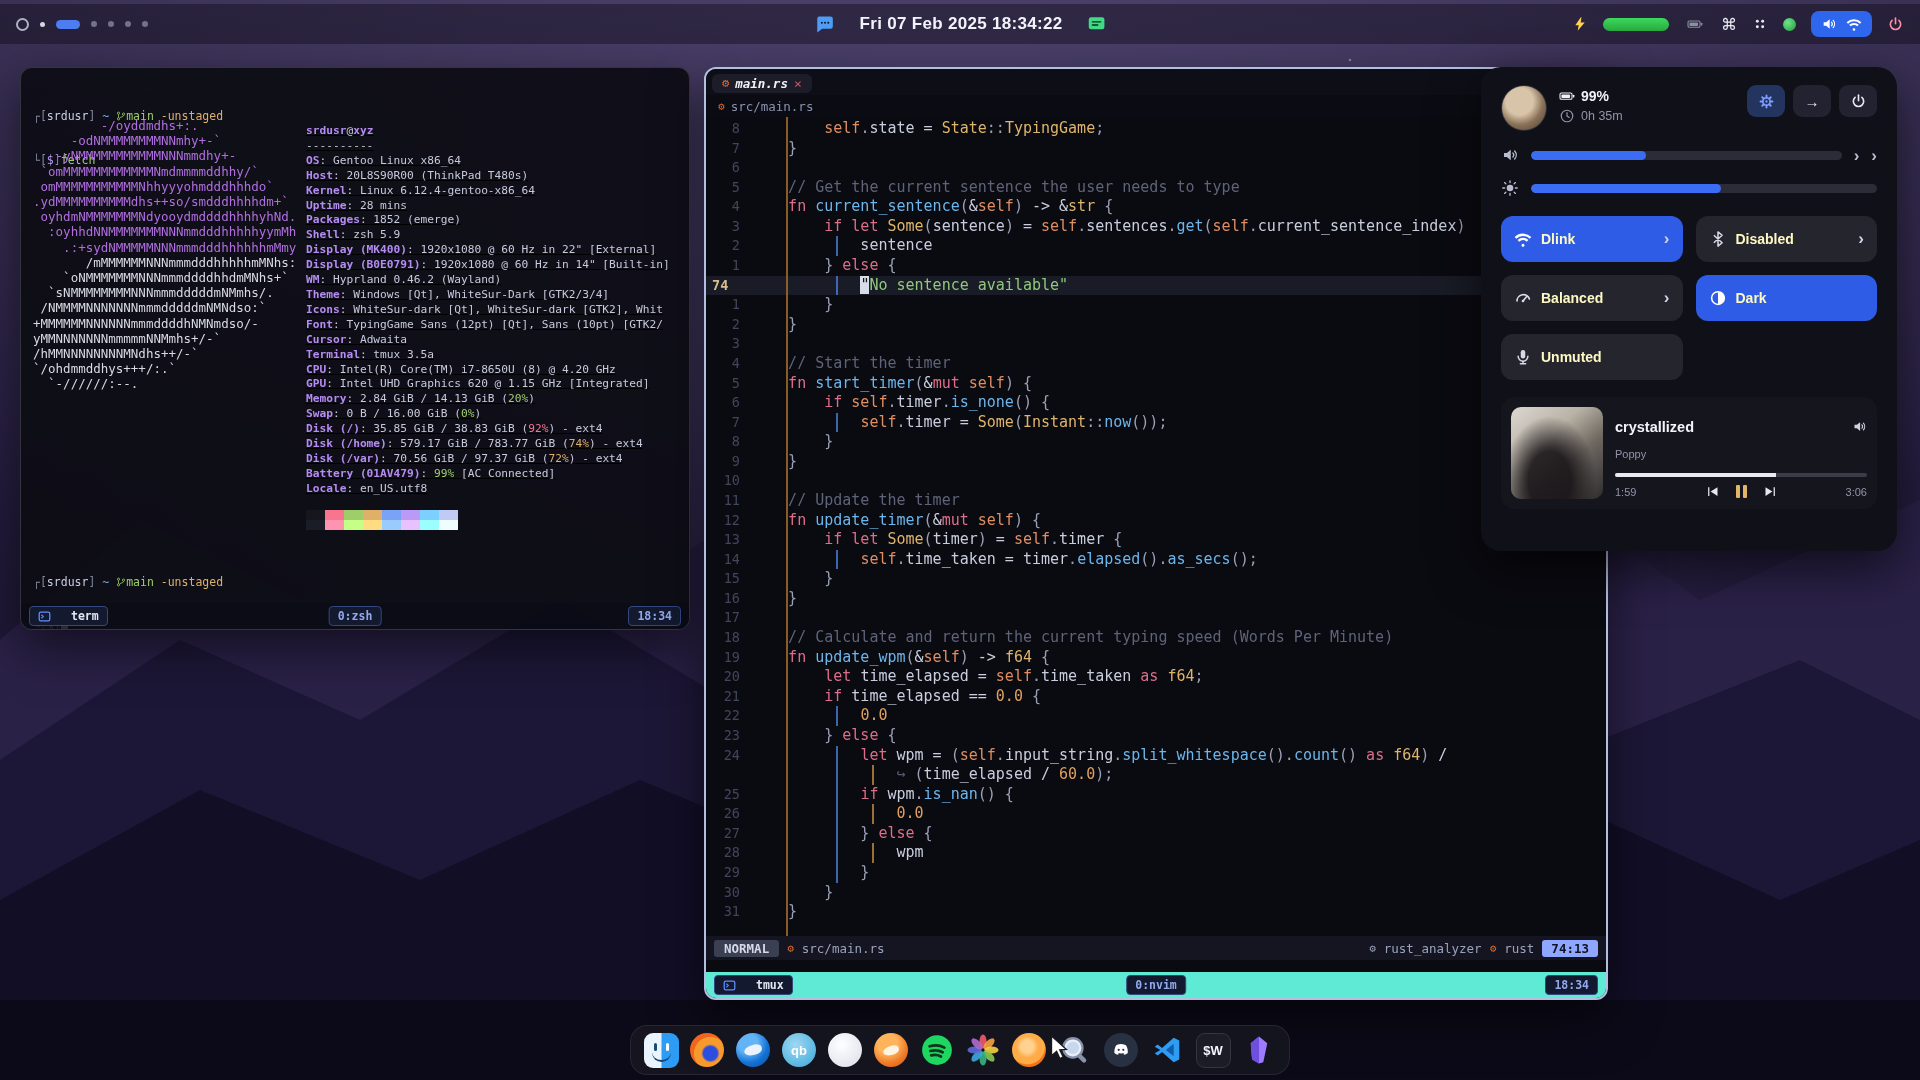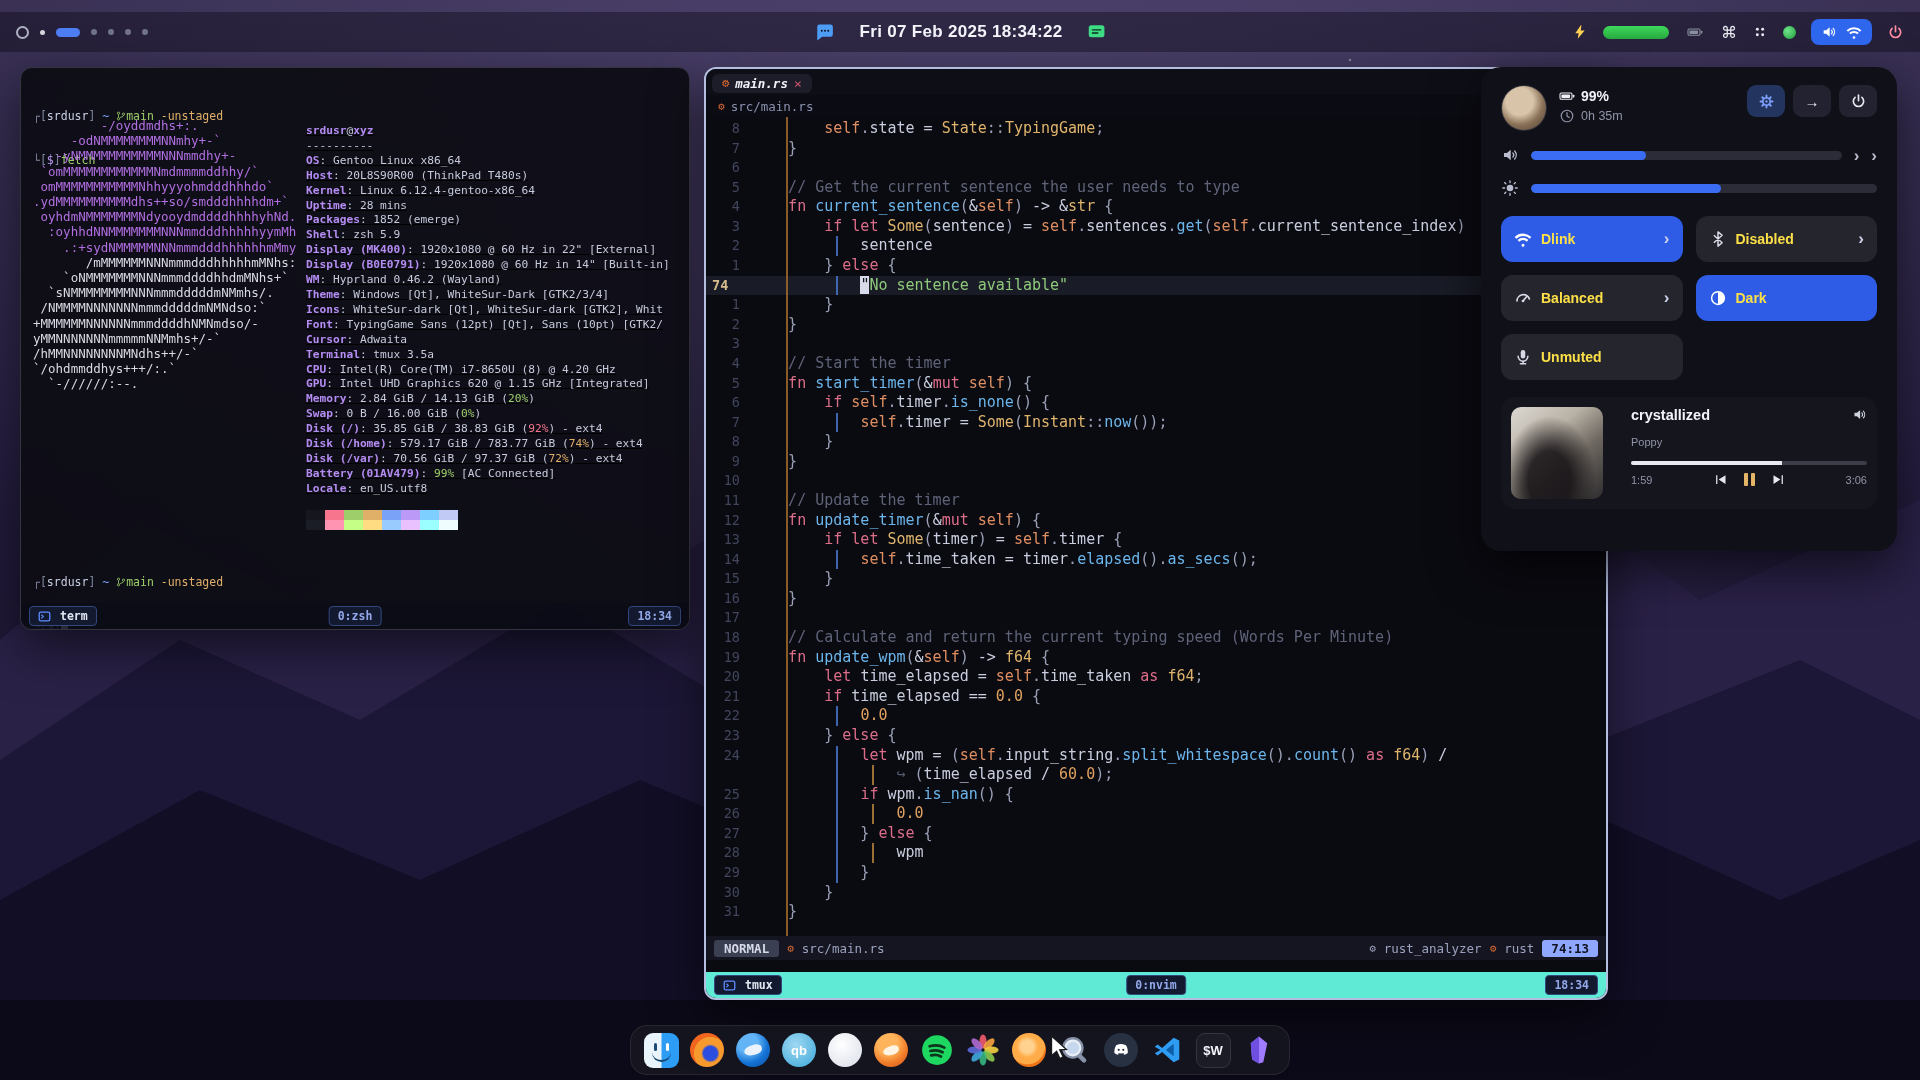--- a/index.html
+++ b/index.html
@@ -2,21 +2,21 @@
 <html><head>
 <meta charset="utf-8">
 <style>
   * { margin:0; padding:0; box-sizing:border-box; }
   html,body { width:1920px; height:1080px; background:#0d0a18; }
   body { font-family:"Liberation Sans", sans-serif; }
   .screen { position:relative; width:1920px; height:1080px; overflow:hidden; background:#141022; }
   .wall { position:absolute; inset:0; }
 
   
-  .topbar { position:absolute; top:12px; left:0; right:0; height:40px; display:flex; align-items:center; padding:0 16px; background:rgba(10,8,18,0.40); z-index:10; }
+  .topbar { position:absolute; top:4px; left:0; right:0; height:40px; display:flex; align-items:center; padding:0 16px; background:rgba(10,8,18,0.40); z-index:10; }
   .tb-left { display:flex; align-items:center; gap:11px; }
   .tb-logo { width:13px; height:13px; border-radius:50%; border:2px solid #c6cbdc; opacity:.85; display:inline-block; }
   .ws-dot { width:6px; height:6px; border-radius:50%; background:#9aa0b4; opacity:.65; display:inline-block; }
   .ws-dot.sm { width:5px; height:5px; background:#e8eaf2; opacity:.9; }
   .ws-pill { width:24px; height:9px; border-radius:5px; background:#4d7df2; display:inline-block; }
   .tb-center { position:absolute; left:50%; transform:translateX(-50%); display:flex; align-items:center; gap:24px; }
   .tb-clock { color:#f2f4fa; font-size:17px; font-weight:bold; letter-spacing:.3px; }
   .tb-msg { width:22px; height:22px; color:#4d9df6; }
   .tb-chat { width:20px; height:20px; color:#3ddc84; }
   .tb-right { margin-left:auto; display:flex; align-items:center; gap:15px; }
@@ -52,21 +52,21 @@
   .logo-line { white-space:pre; }
   .logo-purple { color:#b06ee0; } .logo-light { color:#d8dae3; }
   .t-info { left:285px; top:56px;text-decoration:underline; }
   .i-line { font-size:11.2px; line-height:14.9px; white-space:pre; }
   .sg-lb { color:#b48cf2; font-weight:bold; } .sg-pl { color:#c6cadb; }
   .sg-gn { color:#9ece6a; } .sg-yl { color:#e0af68; } .sg-rd { color:#f7768e; }
   .t-palette { left:285px; top:442px; }
   .pal-row { display:flex; }
   .pal-sw { width:19px; height:10px; display:inline-block; }
   .tmux { position:absolute; left:0; right:0; bottom:0; height:26px; background:rgba(10,12,22,0.85); display:flex; align-items:center; padding:0 8px; }
-  .tmux-chip { display:flex; align-items:center; gap:9px; background:#131a30; border:1px solid #34477e; border-radius:4px; color:#93a8ea; font-size:11.5px; font-weight:bold; padding:1px 8px; line-height:16px; }
+  .tmux-chip { display:flex; align-items:center; gap:20px; background:#131a30; border:1px solid #34477e; border-radius:4px; color:#93a8ea; font-size:11.5px; font-weight:bold; padding:1px 8px; line-height:16px; }
   .tmux-chip .ic { width:13px; height:13px; display:inline-block; }
   .tmux-chip .ic svg { display:block; width:100%; height:100%; }
   .tmux-center { position:absolute; left:50%; transform:translateX(-50%); }
   .tmux-right { margin-left:auto; }
   .tmux-left .lbl { color:#e3e7f2; }
 
   
   .tabline { height:26px; background:#0e0e17; display:flex; align-items:center; padding:2px 6px 0; flex:none; }
   .tab { display:flex; align-items:center; gap:6px; background:#1d1d2a; border-radius:6px; padding:2px 10px; }
   .tab-ic { color:#e06b2f; font-size:12px; }
@@ -114,23 +114,23 @@
   .cc-ric svg { display:block; width:100%; height:100%; }
   .slider { flex:1; height:9px; border-radius:5px; background:#2c2c38; overflow:hidden; }
   .slider .fill { height:100%; border-radius:5px; background:#3b6cf4; }
   .cc-chev { color:#b9bdcf; font-size:17px; line-height:1; font-weight:bold; }
   .cc-toggles { display:grid; grid-template-columns:1fr 1fr; gap:13px; margin-top:19px; }
   .cc-toggle { height:46px; border-radius:12px; background:#25252e; display:flex; align-items:center; gap:9px; padding:0 13px; }
   .cc-toggle.on { background:#2e5ce6; }
   .tg-ic { width:18px; height:18px; color:#d7dae6; flex:none; }
   .cc-toggle.on .tg-ic { color:#fff; }
   .tg-ic svg { display:block; width:100%; height:100%; }
-  .tg-lb { color:#fde047; font-size:14px; font-weight:bold; }
+  .tg-lb { color:#fef9c3; font-size:14px; font-weight:bold; }
   .tg-ch { margin-left:auto; color:#cdd3ea; font-size:17px; font-weight:bold; }
-  .cc-player { margin-top:17px; background:#15151d; border-radius:14px; padding:10px; display:flex; gap:28px; }
+  .cc-player { margin-top:17px; background:#15151d; border-radius:14px; padding:10px; display:flex; gap:12px;align-items:flex-end; }
   .pl-art { width:92px; height:92px; border-radius:10px; flex:none; position:relative; overflow:hidden; background:linear-gradient(140deg,#dcd8d2 0%,#b9b2a6 35%,#6e6861 62%,#2e2c2e 100%); }
   .pl-art::after { content:""; position:absolute; inset:0; background:radial-gradient(ellipse at 42% 80%, rgba(20,16,20,.85) 0 28%, transparent 62%); }
   .pl-right { flex:1; display:flex; flex-direction:column; min-width:0; }
   .pl-toprow { display:flex; align-items:flex-start; }
   .pl-title { color:#f2f4fa; font-size:14.5px; font-weight:bold; }
   .pl-spk { margin-left:auto; width:15px; height:15px; color:#cfd3e0; }
   .pl-spk svg { display:block; width:100%; height:100%; }
   .pl-artist { color:#9094a8; font-size:11px; margin-top:13px; }
   .pl-progress { margin-top:13px; height:4px; border-radius:2px; background:#3c3c49; overflow:hidden; }
   .pl-progress .fill { height:100%; background:#e9eaf0; }

